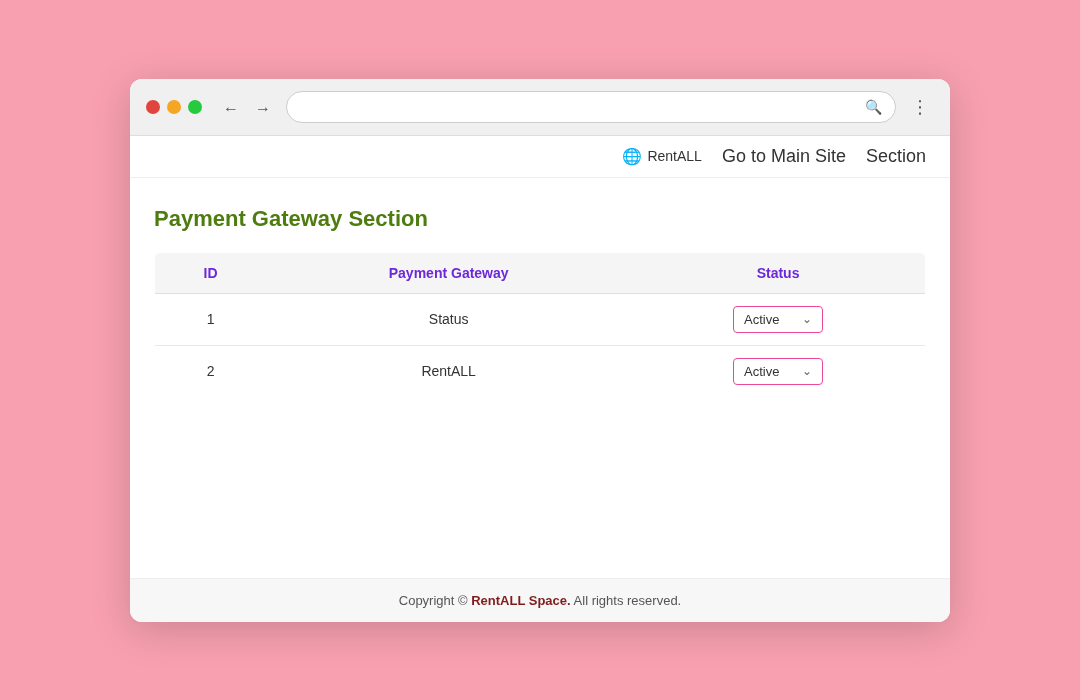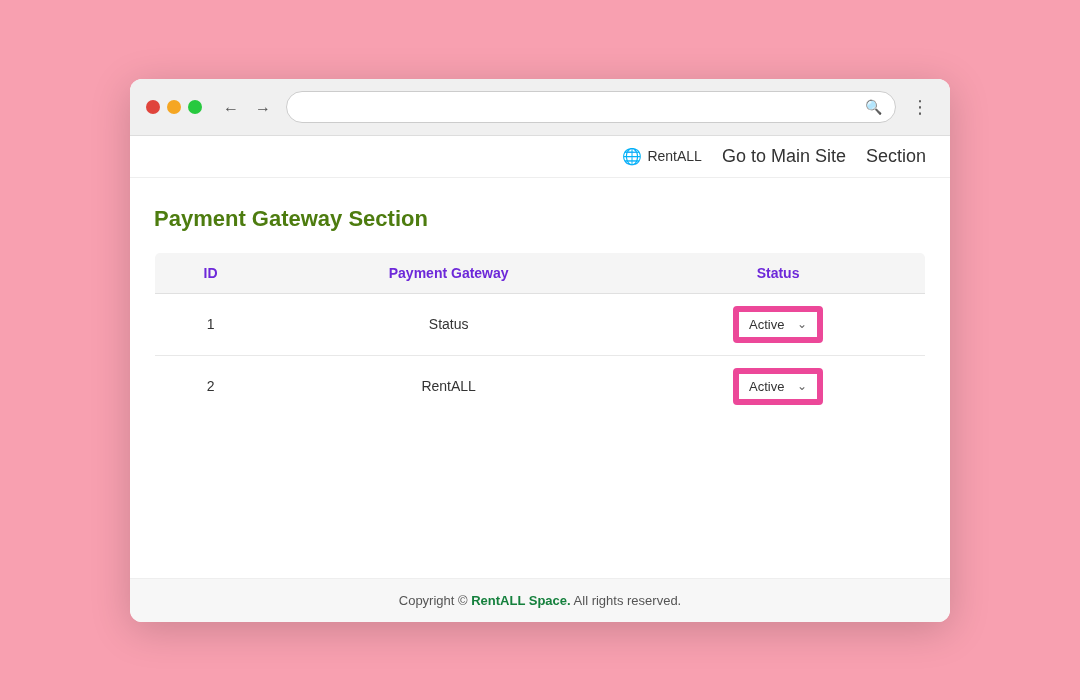--- a/index.html
+++ b/index.html
@@ -163,21 +163,21 @@
 
     .data-table tbody tr:last-child td {
       border-bottom: none;
     }
 
     .status-dropdown {
       display: inline-flex;
       align-items: center;
       gap: 6px;
       background: #fff;
-      border: 6px solid #ec4899;
+      border: 1px solid #ec4899;
       border-radius: 4px;
       padding: 5px 10px;
       font-size: 13px;
       color: #333;
       cursor: pointer;
       min-width: 90px;
       justify-content: space-between;
     }
 
     .chevron-down {
@@ -190,21 +190,21 @@
       background: #f7f7f7;
       border-top: 1px solid #eee;
       text-align: center;
       padding: 14px;
       font-size: 13px;
       color: #555;
     }
 
     .footer strong {
       font-weight: 700;
-      color: #15803d;
+      color: #7f1d1d;
     }
   </style>
 </head>
 <body>
 
 <div class="browser-window">
 
   <div class="browser-chrome">
     <div class="traffic-lights">
       <div class="dot dot-red"></div>

